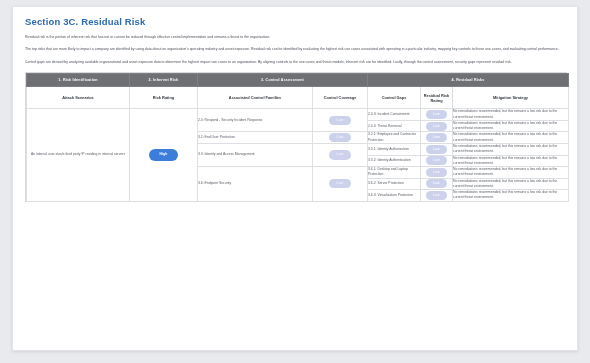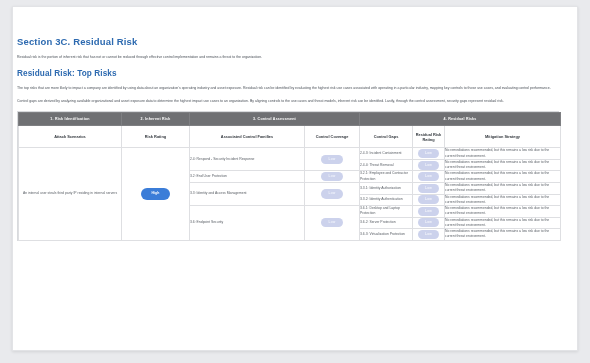--- a/index.html
+++ b/index.html
@@ -19,22 +19,21 @@
     top: 6px;
     width: 566px;
     height: 345px;
     background: #ffffff;
     border: 1px solid #e2e3e6;
     box-shadow: 0 1px 3px rgba(0,0,0,0.10);
     box-sizing: border-box;
     overflow: hidden;
   }
   .inner {
-    padding: 9px 12px 0 4px;
-    margin-top: 20px;
+    padding: 9px 12px 0 12px;
   }
   .h1 {
     color: #2d6ab0;
     font-size: 9.5px;
     font-weight: bold;
     letter-spacing: 0.15px;
     margin: 0 0 7px 0;
   }
   .h2 {
     color: #2d6ab0;
@@ -147,21 +146,20 @@
 </head>
 <body>
 
 <div class="page-card">
   <div class="inner">
 
     <div class="h1">Section 3C. Residual Risk</div>
 
     <div class="body-p">Residual risk is the portion of inherent risk that has not or cannot be reduced through effective control implementation and remains a threat to the organization.</div>
 
-    <div class="h2">Residual Risk: Top Risks</div>
 
     <div class="body-p">The top risks that are more likely to impact a company are identified by using data about an organization's operating industry and asset exposure. Residual risk can be identified by evaluating the highest risk use cases associated with operating in a particular industry, mapping key controls to those use cases, and evaluating control performance.</div>
     <div class="body-p">Control gaps are derived by analyzing available organizational and asset exposure data to determine the highest impact use cases to an organization. By aligning controls to the use cases and threat models, inherent risk can be identified. Lastly, through the control assessment, security gaps represent residual risk.</div>
 
     <div class="tbl-wrap">
       <table class="risk">
         <colgroup>
           <col style="width:103px">
           <col style="width:68px">
           <col style="width:115px">

